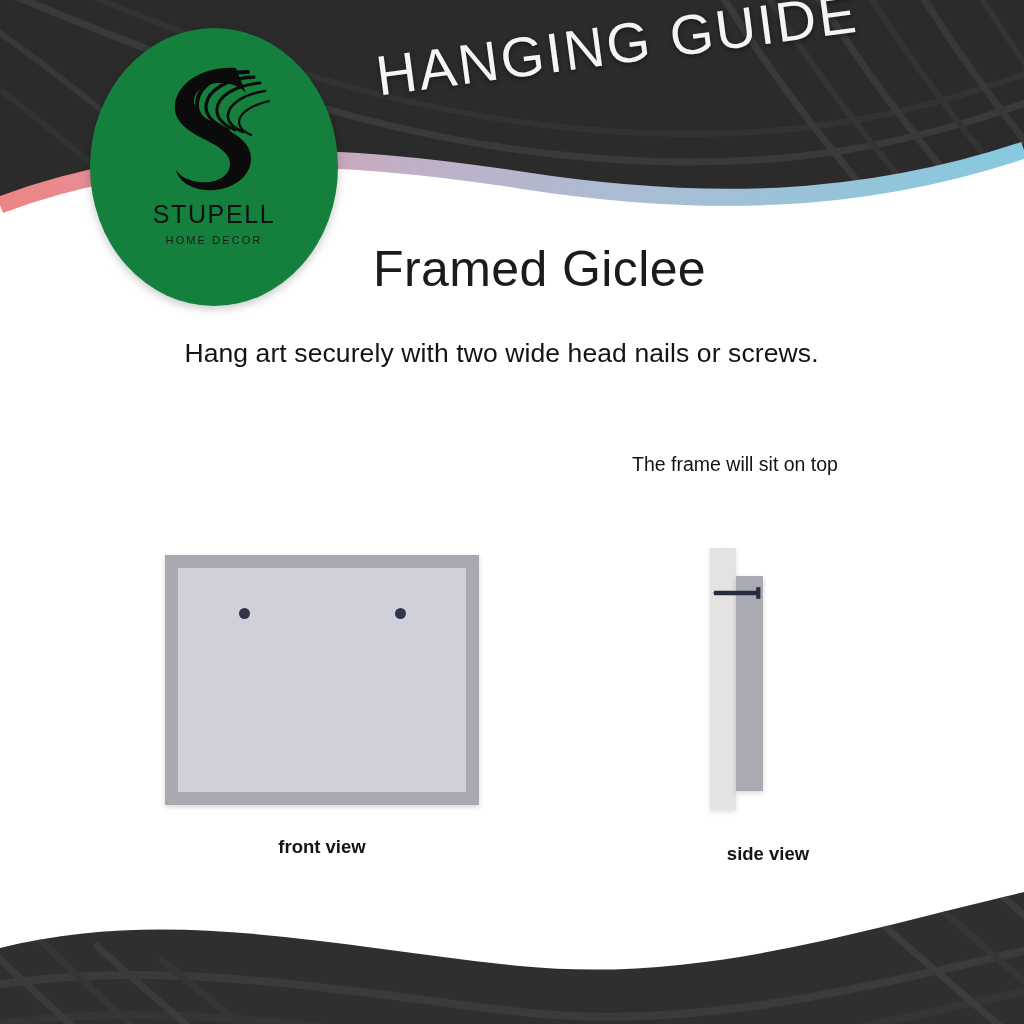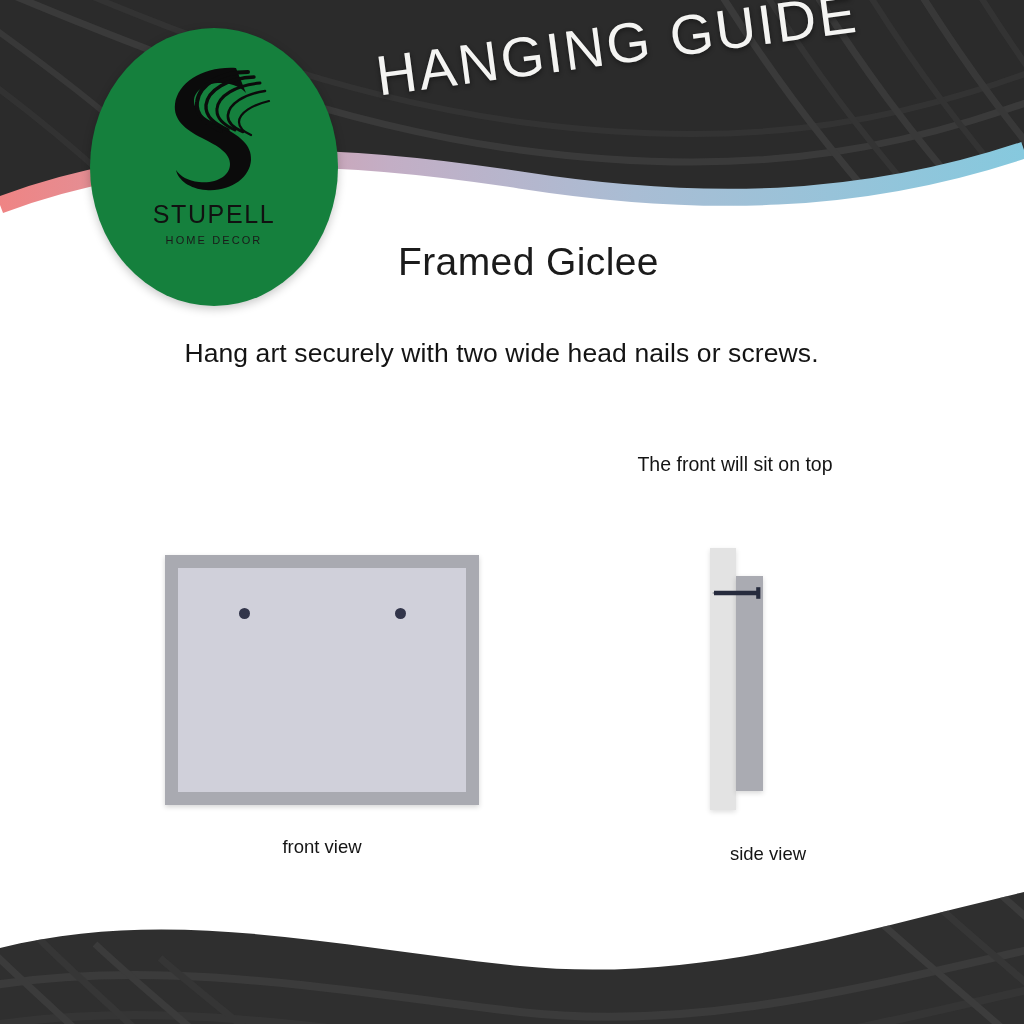--- a/index.html
+++ b/index.html
@@ -38,22 +38,22 @@
     position:absolute; left:372px; top:44px; z-index:5;
     transform:rotate(-7.6deg); transform-origin:left top;
     color:#f4f4f2; font-size:56px; font-weight:400; letter-spacing:2.4px;
     font-family:"Liberation Sans", sans-serif;
     text-shadow:0 2px 5px rgba(0,0,0,.45);
     white-space:nowrap;
   }
 
   .product-type{
     position:absolute; left:373px; top:240px; z-index:5;
-    font-size:39px; color:#1b1b1b; font-weight:400; letter-spacing:.4px;
-    font-family:"Liberation Sans", sans-serif; white-space:nowrap;margin-left:25px;
+    font-size:50px; color:#1b1b1b; font-weight:400; letter-spacing:.4px;
+    font-family:"Liberation Sans", sans-serif; white-space:nowrap;
   }
 
   .lede{
     position:absolute; left:0; top:338px; width:1003px; text-align:center; z-index:5;
     font-size:26.5px; color:#141414; font-weight:400; letter-spacing:.1px;
     font-family:"Liberation Sans", sans-serif;
   }
 
   
   .cap{
@@ -90,21 +90,21 @@
     background:#e3e3e3; box-shadow:0 2px 5px rgba(0,0,0,.13);
   }
   .side-frame{
     position:absolute; left:36px; top:28px; width:27px; height:215px;
     background:#aaabb2; box-shadow:0 2px 5px rgba(0,0,0,.16);
   }
   .side-nail{ position:absolute; left:12px; top:38px; width:56px; height:14px; }
 
   
   .view-label{
-    position:absolute; z-index:5; font-size:18.5px; color:#141414; font-weight:400;
+    position:absolute; z-index:5; font-size:18.5px; color:#141414; font-weight:700;
     font-family:"Liberation Sans", sans-serif; text-align:center;
   }
   .label-front{ left:165px; top:836px; width:314px; }
   .label-side { left:688px; top:843px; width:160px; }
 
   
   .hw-badge{
     position:absolute; left:812px; top:838px; width:180px; height:180px;
     border-radius:50%; background:#8bcde0; z-index:7;
     display:flex; flex-direction:column; align-items:center; justify-content:center;
@@ -185,21 +185,21 @@
     <div class="logo-sub">HOME DECOR</div>
   </div>
 
   <div class="header-title">HANGING GUIDE</div>
   <div class="product-type">Framed Giclee</div>
 
   <div class="lede">Hang art securely with two wide head nails or screws.</div>
 
 
   <div class="cap cap-side">
-    <p>The front will sit on top</p>
+    <p>The frame will sit on top</p>
   </div>
 
   <div class="front-view">
     <div class="front-view-mat"></div>
     <div class="screw-dot left"></div>
     <div class="screw-dot right"></div>
   </div>
 
   <div class="side-view">
     <div class="side-wall"></div>

